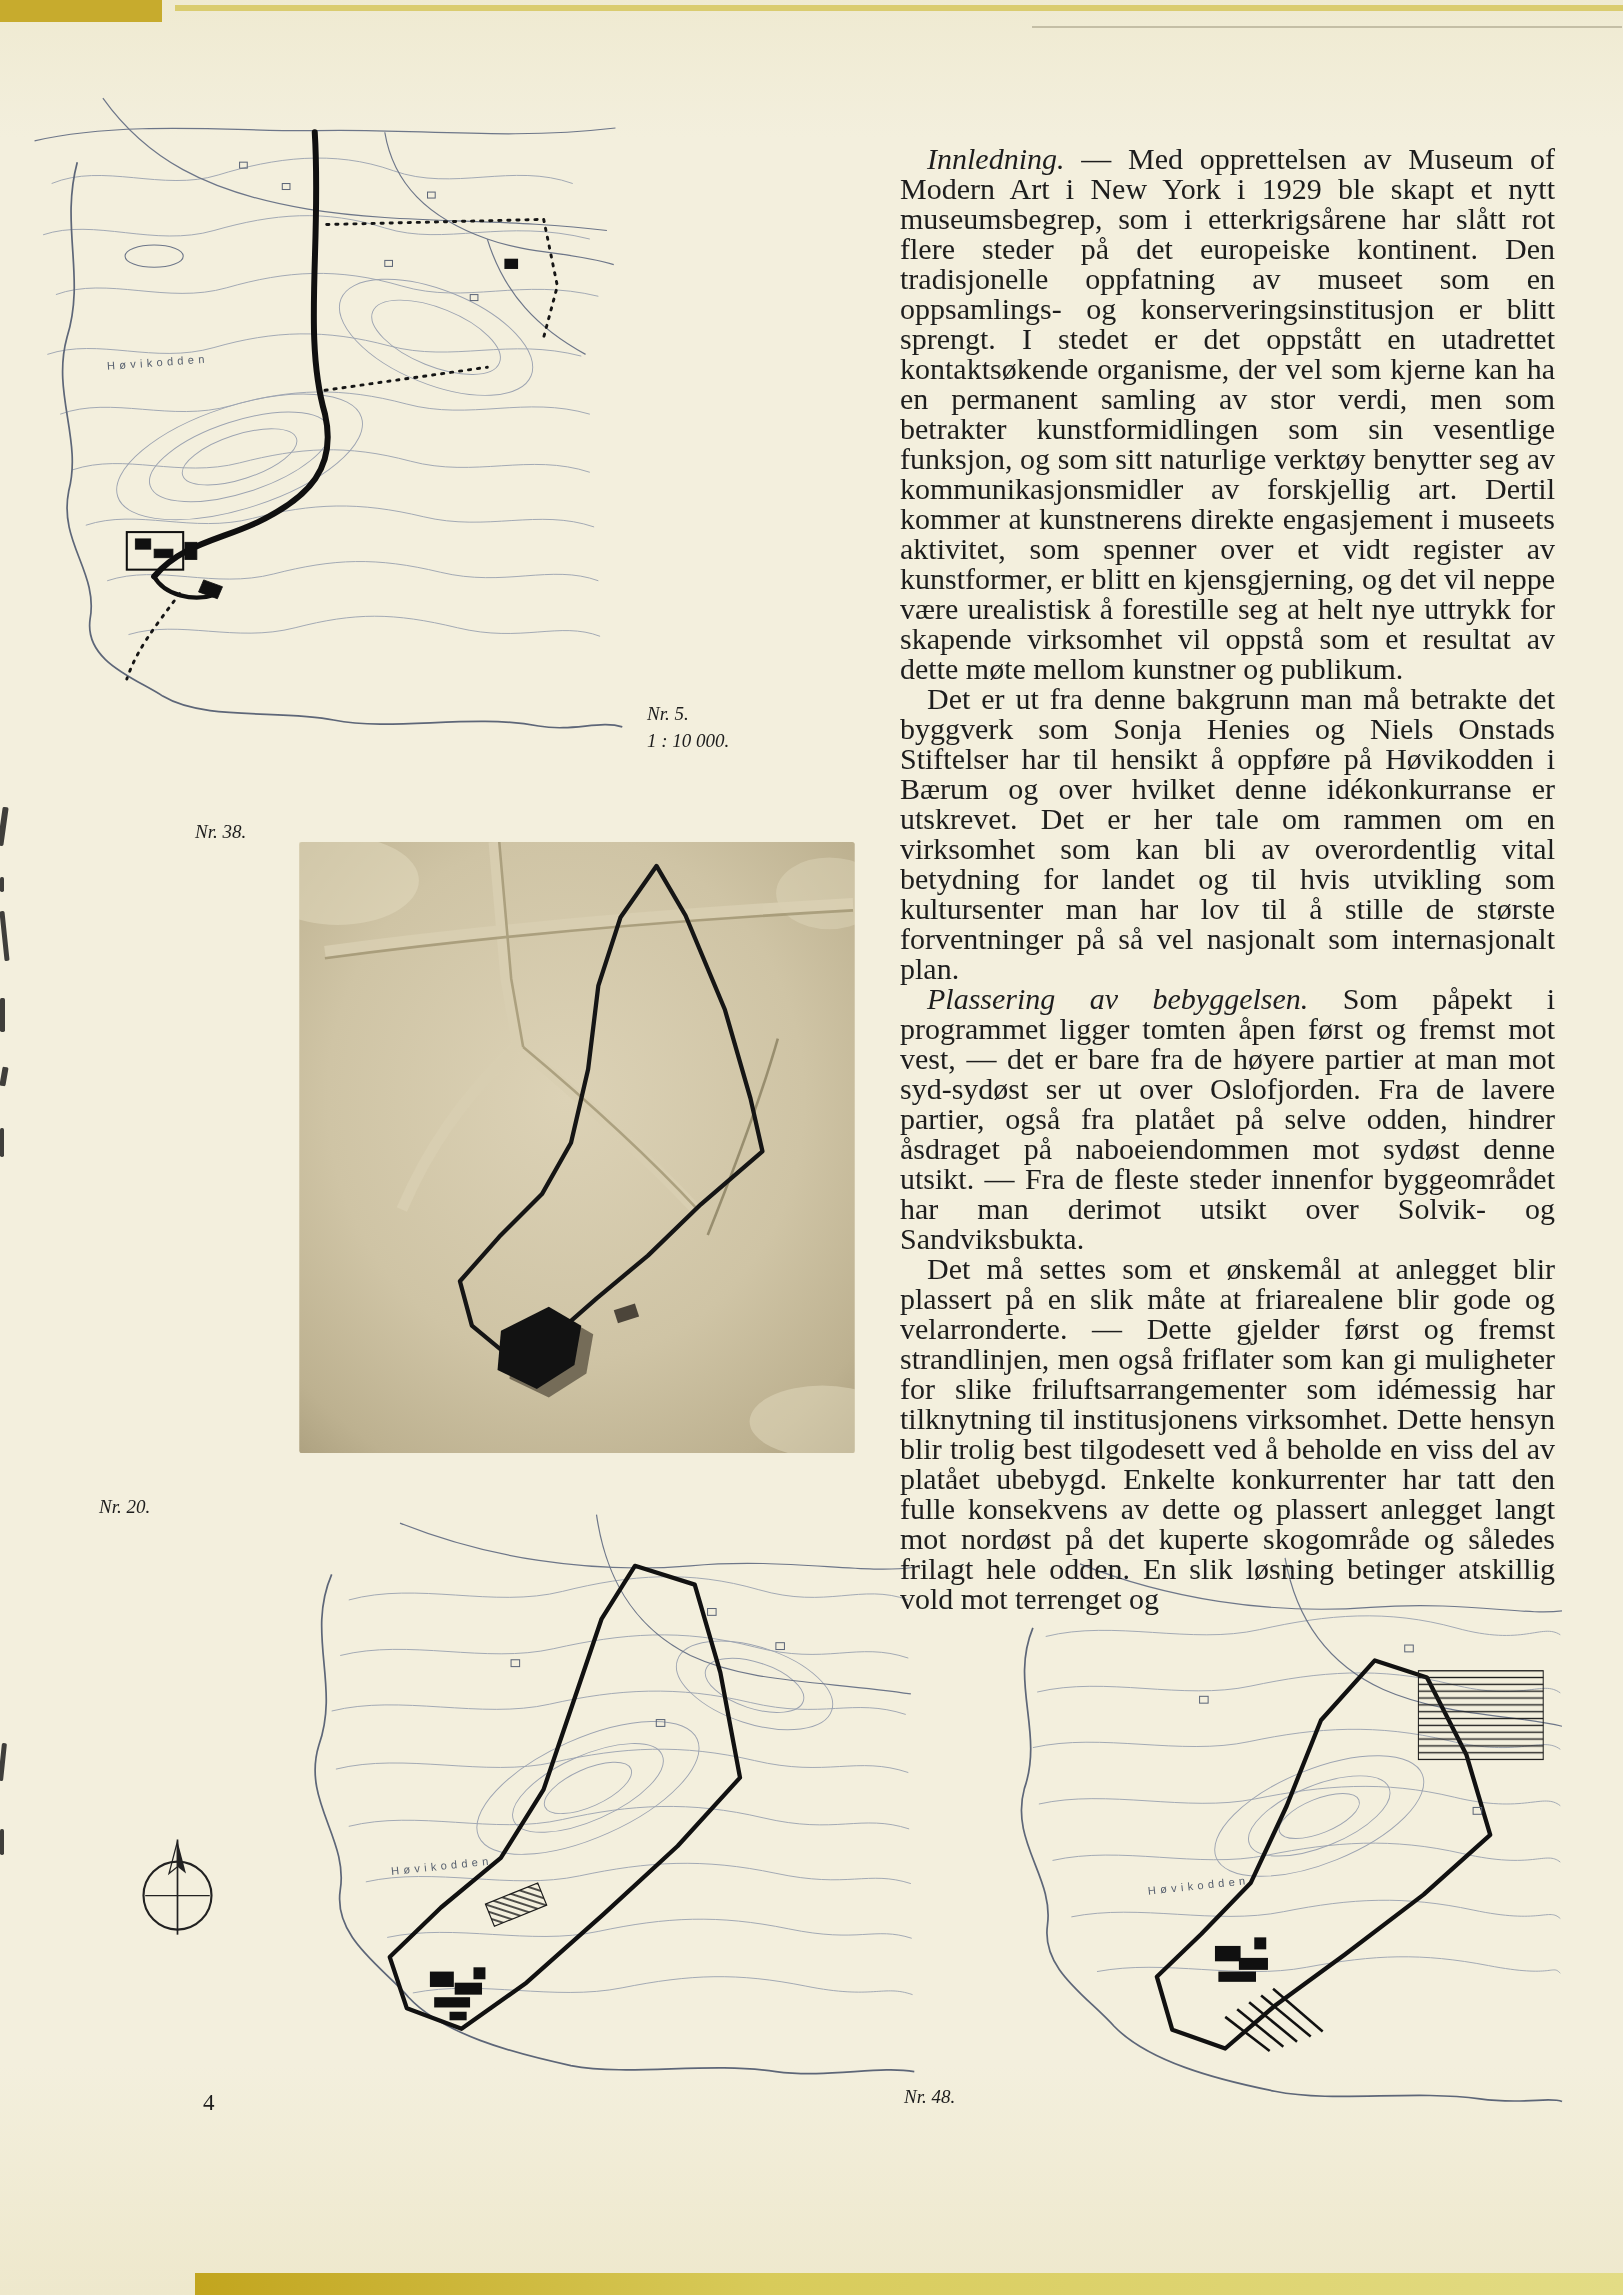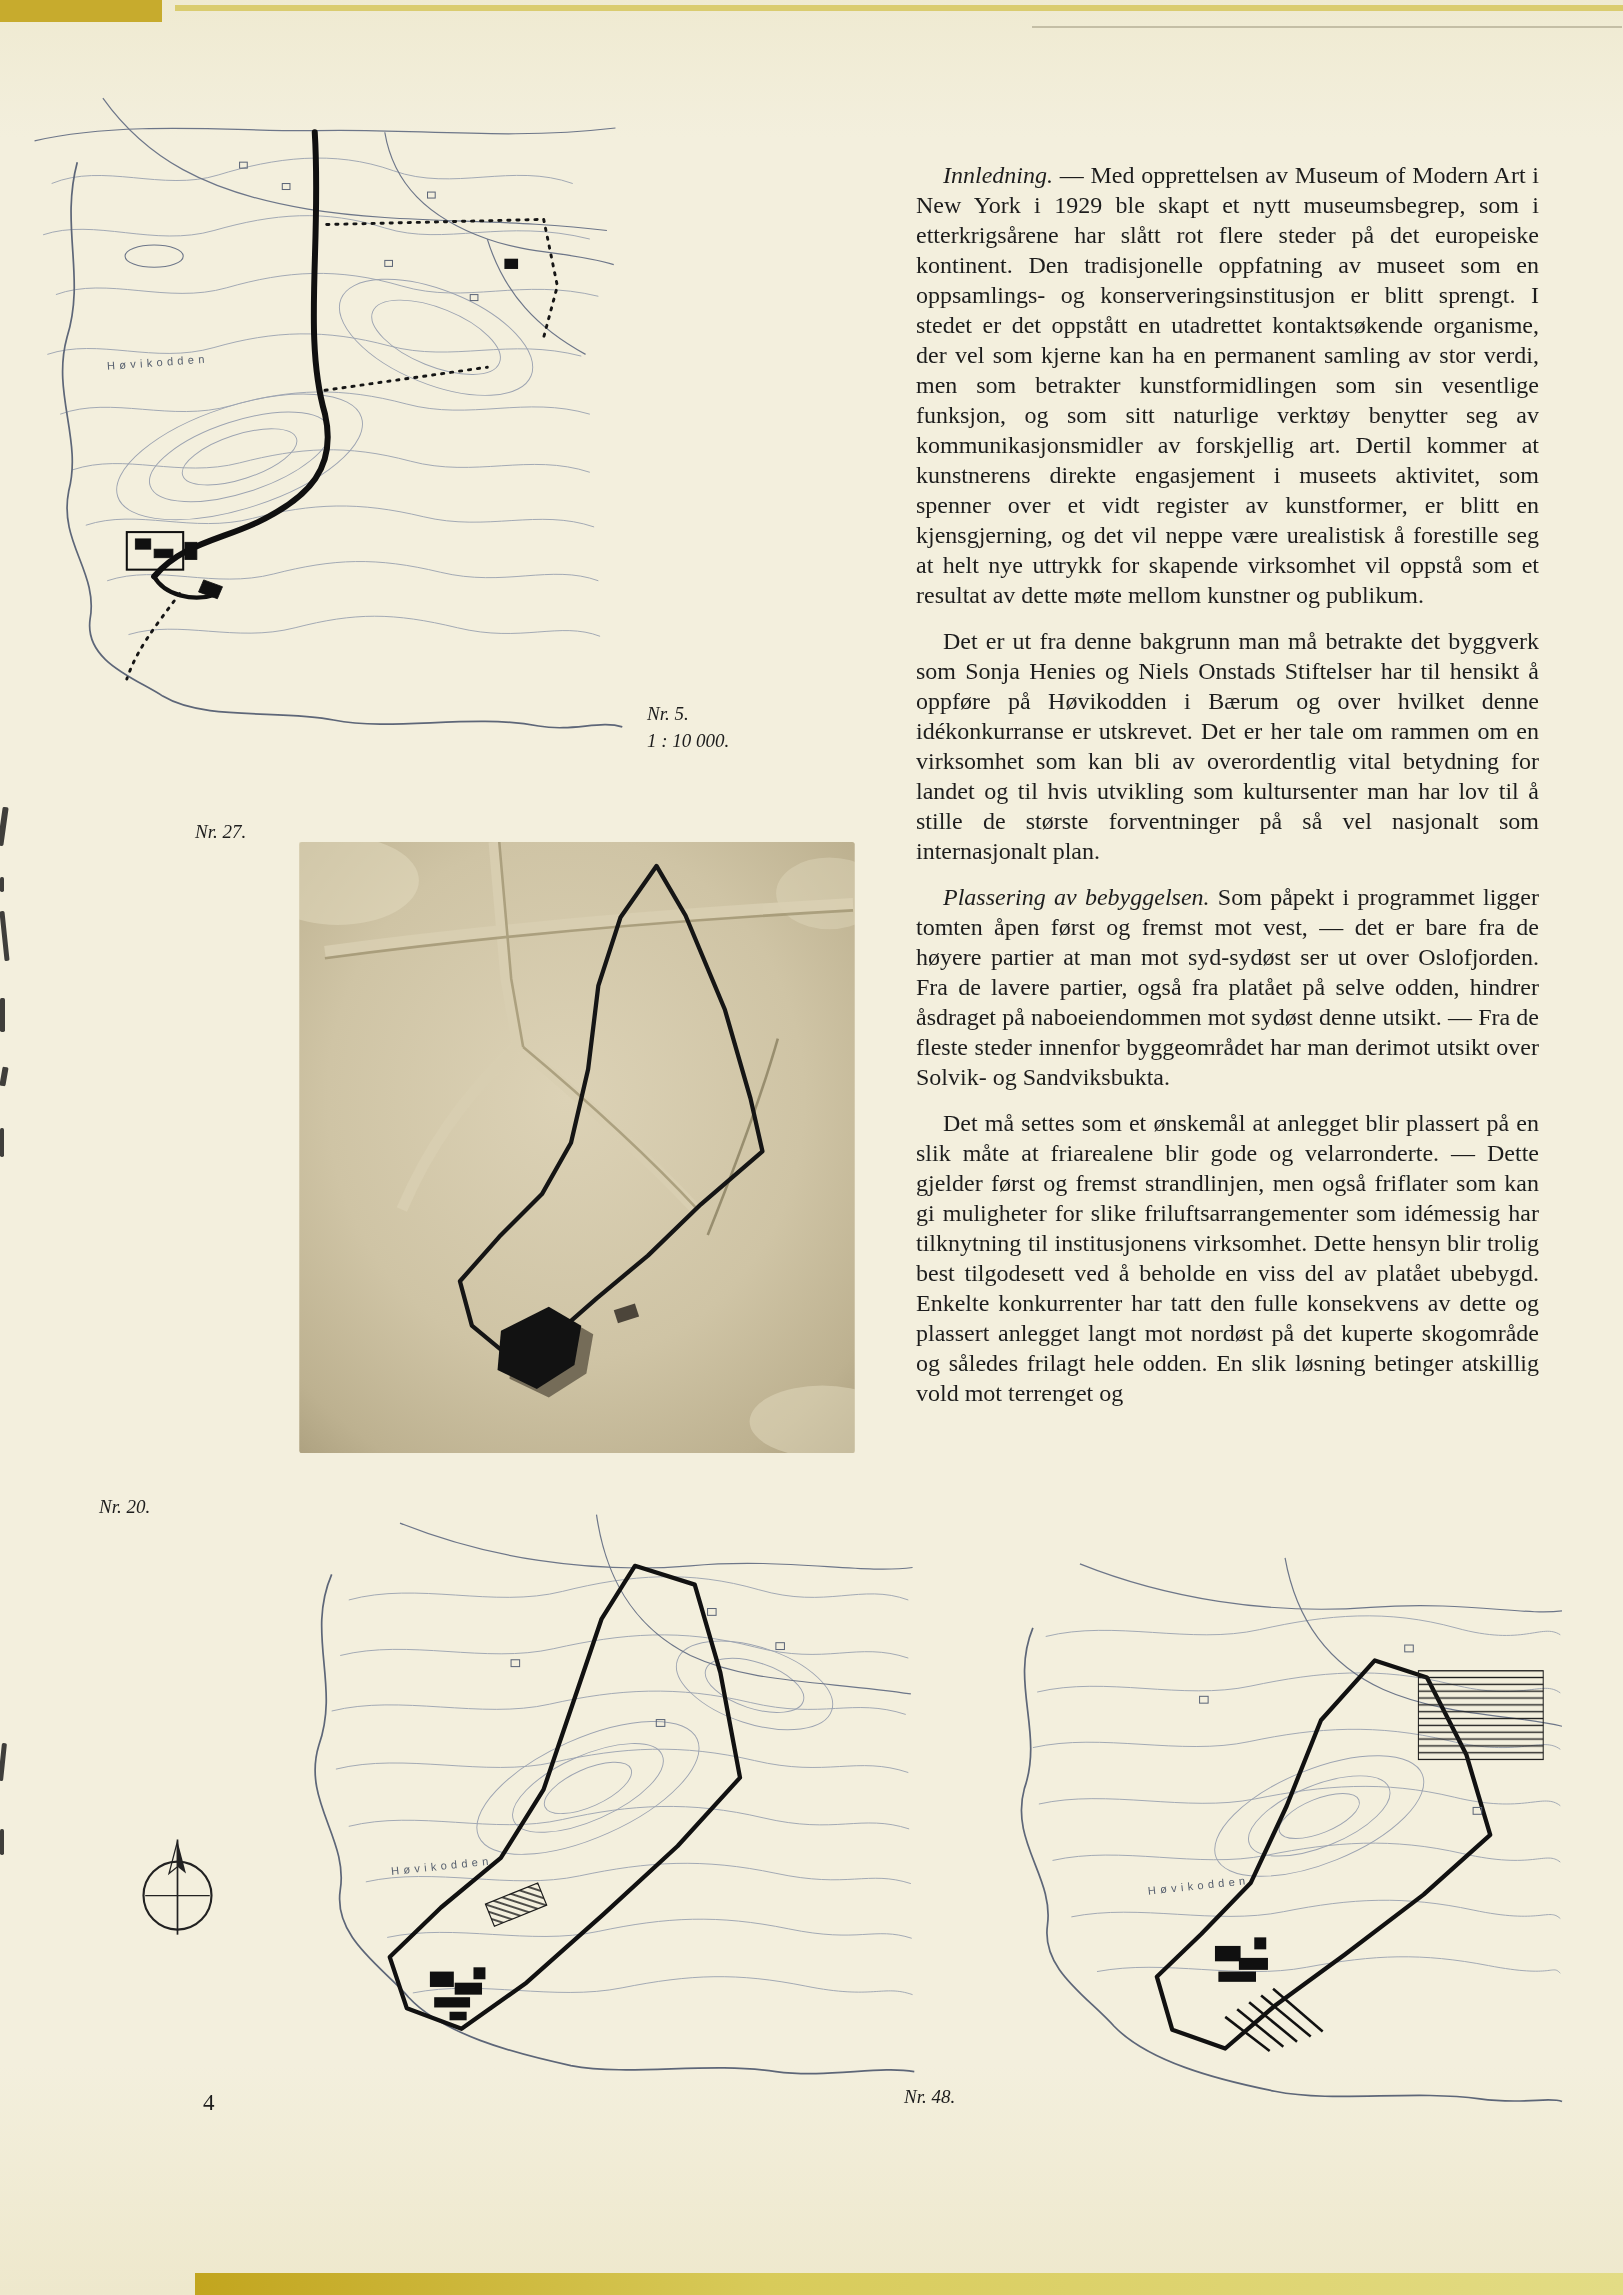--- a/index.html
+++ b/index.html
@@ -9,22 +9,22 @@
     font-family:"Liberation Serif",serif;color:#1b1b1b;
   }
   .artifact{position:absolute;}
   .edge-mark{position:absolute;background:#1f1f1f;opacity:.85;border-radius:1.7px;}
   .article{position:absolute;left:900px;top:144px;width:655px;}
   .article h2{
     font-family:"Liberation Sans",sans-serif;font-weight:700;
     font-size:23px;line-height:29px;margin:0 0 6.8px 0;color:#141414;
   }
   .article p{
-    font-size:24px;line-height:30px;text-align:justify;text-indent:27px;
-    margin:16px;color:#1d1d1d;
+    font-size:30px;line-height:30px;text-align:justify;text-indent:27px;
+    margin:0;color:#1d1d1d;
   }
   .article p i{font-style:italic;}
   .caption{
     position:absolute;font-style:italic;font-size:19px;line-height:26.5px;color:#1e1e1e;
   }
   .pagenum{position:absolute;font-size:23px;color:#1d1d1d;}
   .fig{position:absolute;}
   svg text{font-family:"Liberation Sans",sans-serif;}
 </style>
 </head>
@@ -95,21 +95,21 @@
     </g>
     <text x="95" y="338" font-size="13" letter-spacing="5" fill="#57606f" transform="rotate(-4 95 338)">Høvikodden</text>
   </svg>
 
   <div class="caption" style="left:647px;top:701px;">
     <div>Nr. 5.</div>
     <div>1 : 10 000.</div>
   </div>
 
   <div class="caption" style="left:195px;top:819px;">
-    <span>Nr. 27.</span>
+    <span>Nr. 38.</span>
   </div>
 
   <svg class="fig" style="left:299px;top:842px;" width="556" height="611" viewBox="0 0 650 715">
     <defs>
       <radialGradient id="sep24" cx="48%" cy="42%" r="78%">
         <stop offset="0%" stop-color="#dcd2b6"></stop>
         <stop offset="55%" stop-color="#cfc4a5"></stop>
         <stop offset="85%" stop-color="#bdb190"></stop>
         <stop offset="100%" stop-color="#a99d7c"></stop>
       </radialGradient>

